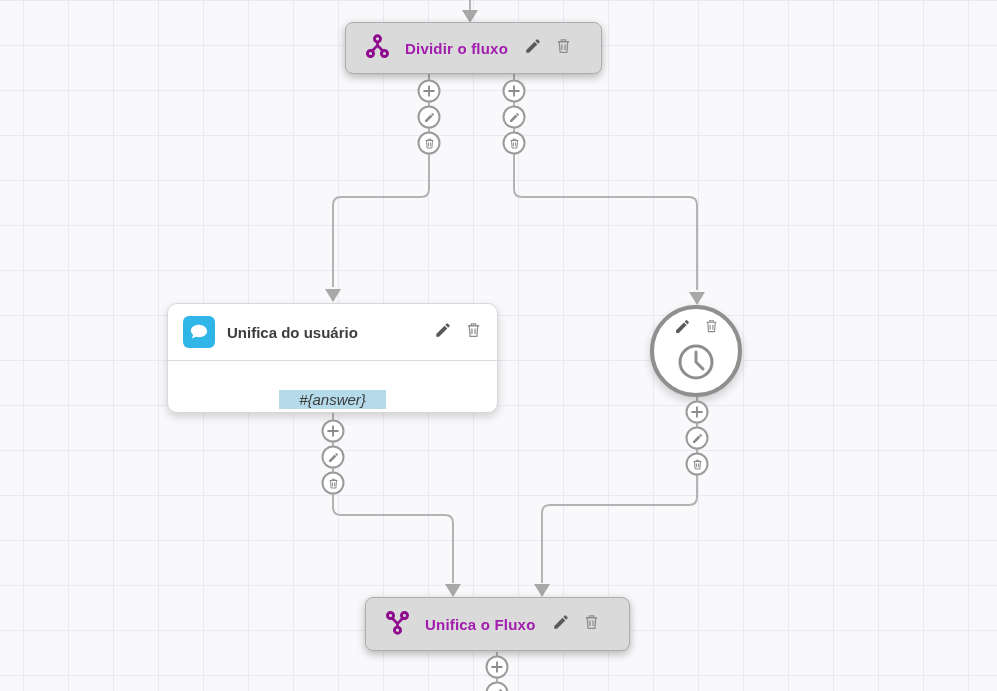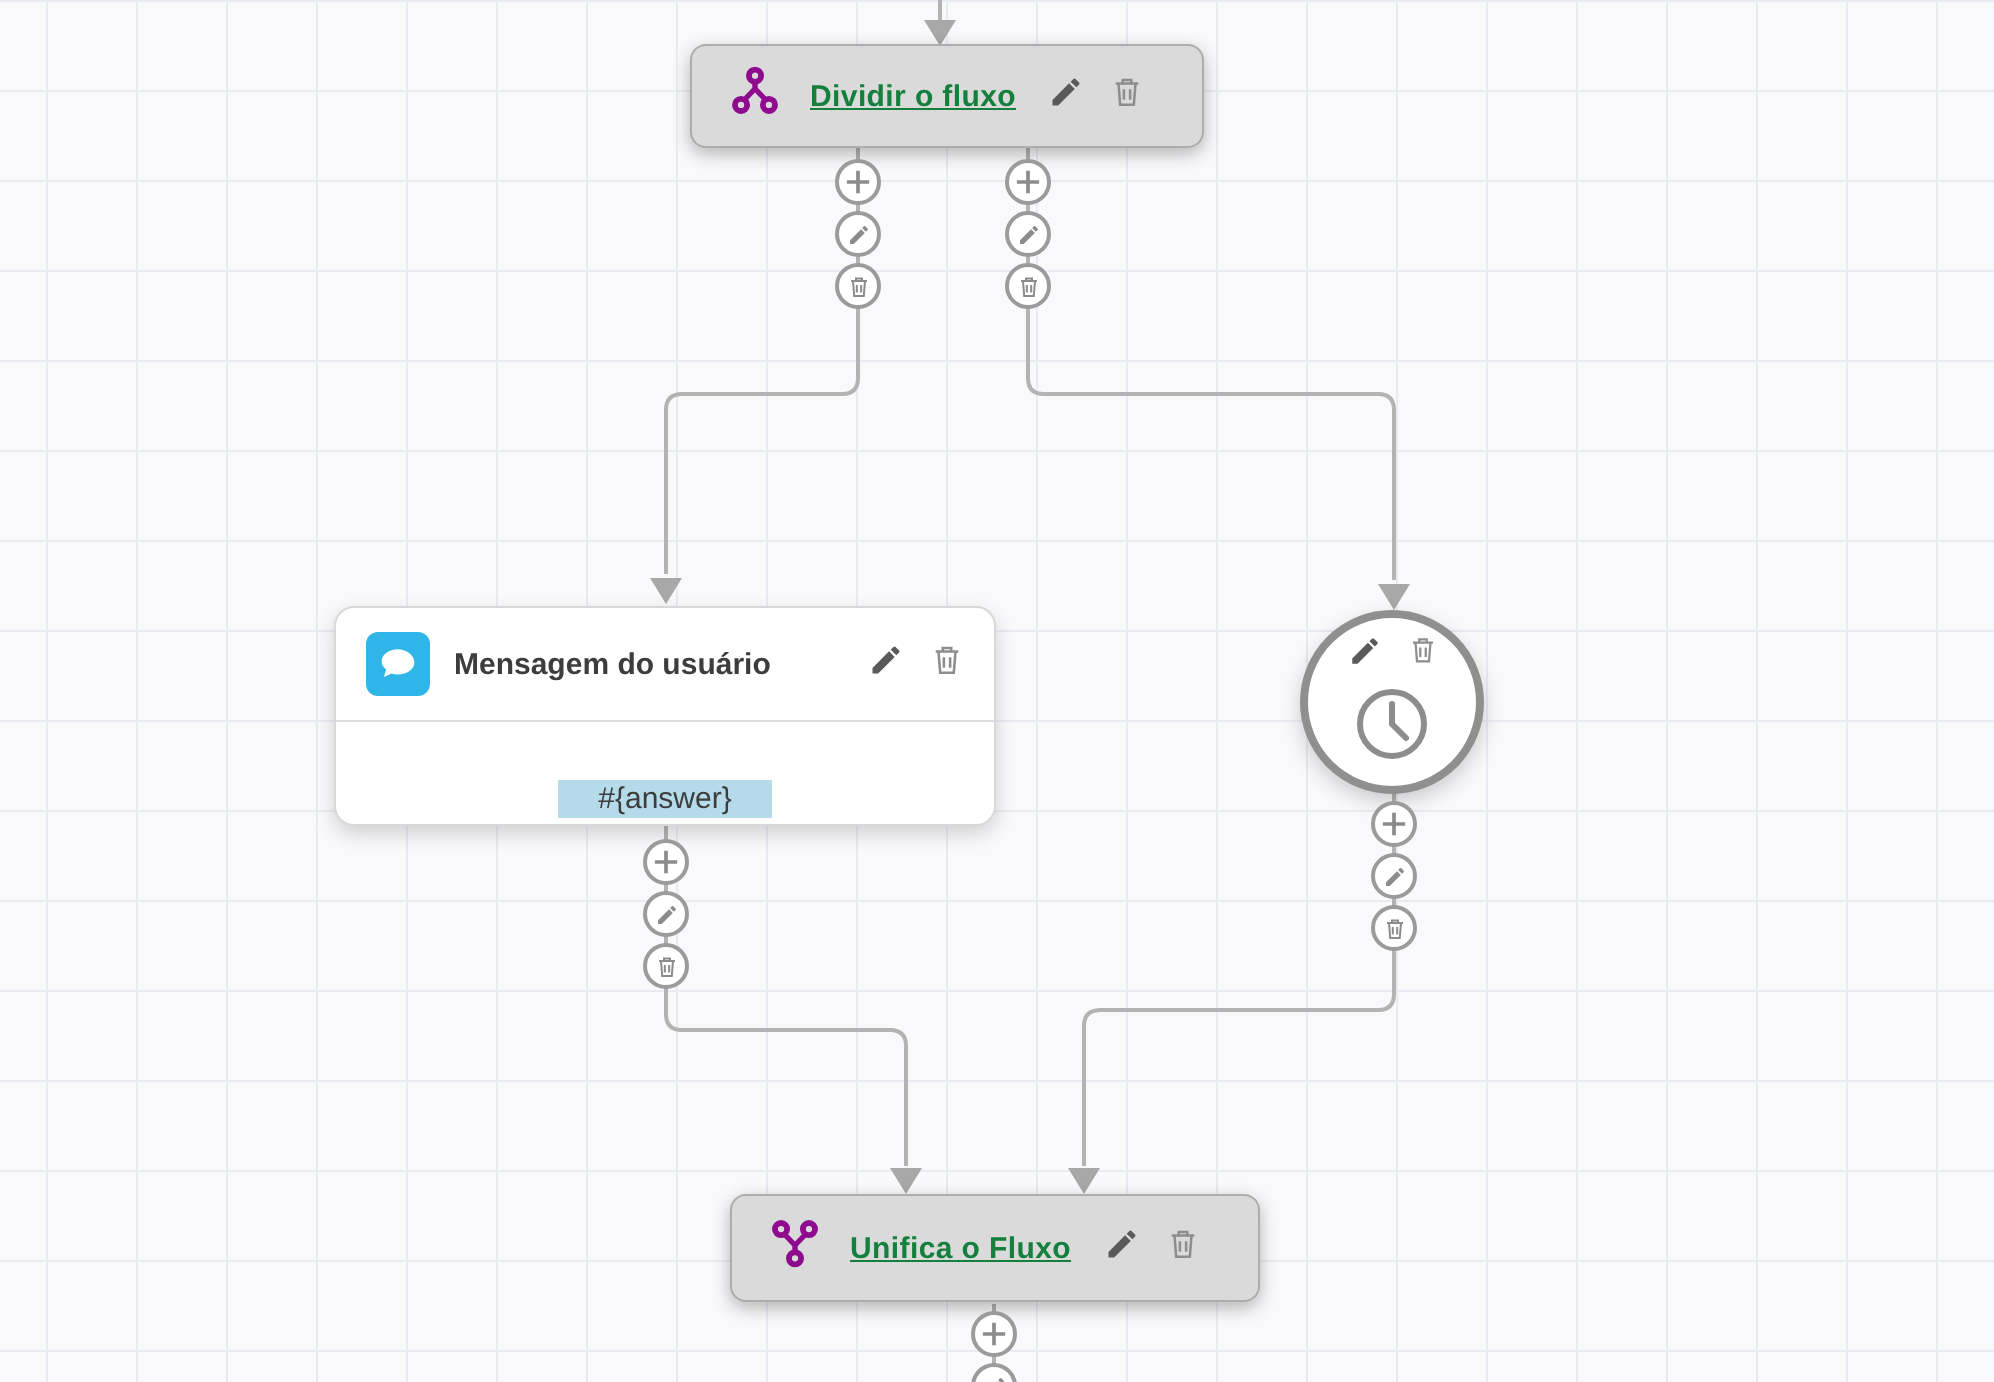--- a/index.html
+++ b/index.html
@@ -18,36 +18,36 @@
 
   svg.wires { position:absolute; left:0; top:0; width:997px; height:691px; }
 
   
   .node-gray {
     position:absolute; height:52px;
     background:#dadada; border:1px solid #adadad; border-radius:8px;
     box-shadow:0 3px 9px rgba(0,0,0,.28);
     display:flex; align-items:center; padding:0 18px;
   }
-  .node-gray .title { font-size:15px; font-weight:bold; color:#15803d; margin:0 16px 0 14px; letter-spacing:.2px;text-decoration:underline; }
+  .node-gray .title { font-size:15px; font-weight:bold; color:#a21caf; margin:0 16px 0 14px; letter-spacing:.2px; }
 
   
   .node-white {
     position:absolute; left:167px; top:303px; width:331px; height:110px;
     background:#ffffff; border:1px solid #d8d8d8; border-radius:10px;
     box-shadow:0 4px 10px rgba(0,0,0,.16);
   }
   .node-white .hdr {
     height:57px; display:flex; align-items:center; padding:0 15px;
     border-bottom:1px solid #dcdcdc;
   }
   .node-white .hdr .title { font-size:15px; font-weight:bold; color:#3d3d3d; flex:1; margin-left:12px; }
   .node-white .body { height:52px; display:flex; align-items:center; justify-content:center; }
   .var-chip {
-    font-size:15px; color:#3c3c3c;
+    font-size:15px; font-style:italic; color:#3c3c3c;
     background:#b5daea; padding:1px 20px;margin-top:24px;
   }
 
   .blue-badge {
     width:32px; height:32px; border-radius:6px; background:#2fb5e8;
     display:flex; align-items:center; justify-content:center; flex:0 0 auto;
   }
 
   
   .node-circle {
@@ -147,21 +147,21 @@
       </svg>
     </div>
 
   <div class="node-white">
     <div class="hdr">
       <span class="blue-badge">
         <svg width="20" height="18" viewBox="0 0 24 22" fill="#ffffff">
           <path d="M12 2C6.5 2 2 5.2 2 9.3c0 2 1 3.8 2.8 5.1L3.4 19l4.7-2.2c1.2.4 2.5.6 3.9.6 5.5 0 10-3.2 10-7.3S17.5 2 12 2z"></path>
         </svg>
       </span>
-      <span class="title">Mensagem do usuário</span>
+      <span class="title">Unifica do usuário</span>
       <span class="icon-row">
         <span>
           <svg width="18" height="18" viewBox="0 0 24 24" fill="#5a5a5a">
               <path d="M3 17.25V21h3.75L17.81 9.94l-3.75-3.75L3 17.25zM20.71 7.04a1 1 0 0 0 0-1.41l-2.34-2.34a1 1 0 0 0-1.41 0l-1.83 1.83 3.75 3.75 1.83-1.83z"></path>
             </svg>
         </span>
         <span>
           <svg width="17" height="18" viewBox="0 0 24 24" fill="none" stroke="#8d8d8d" stroke-width="1.8">
               <path d="M4 6h16 M9 6V3.5h6V6 M6 6l1.2 15h9.6L18 6 M9.8 10v7.5 M14.2 10v7.5"></path>
             </svg>

